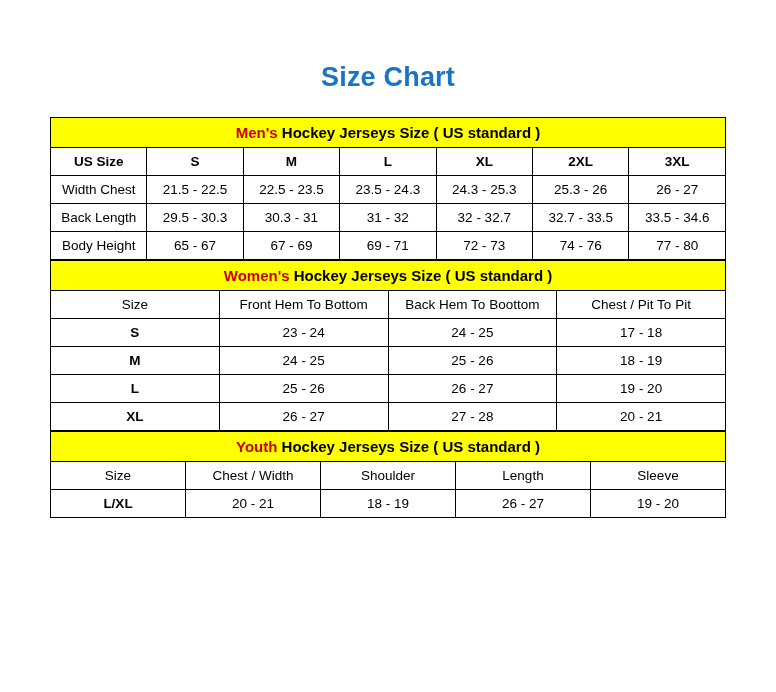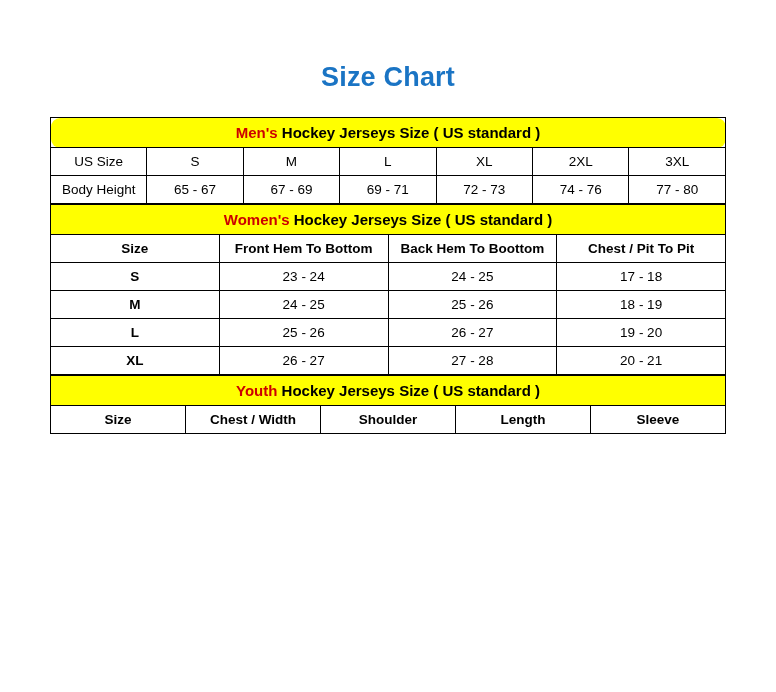--- a/index.html
+++ b/index.html
@@ -59,39 +59,38 @@
     color: #cc0000;
   }
   .col-head td {
     font-weight: bold;
   }
   .row-label {
     font-weight: normal;
   }
   .men-table td:first-child {
     width: 150px;
-    border-radius: 9px;
   }
   .women-table td:first-child {
     width: 150px;
     margin-top: 36px;
   }
   .youth-table td:first-child {
     width: 150px;
   }
   .women-table .col-head td,
   .youth-table .col-head td {
-    font-weight: bold;
+    font-weight: normal;
   }
   .women-table .size-cell,
   .youth-table .size-cell {
     font-weight: bold;
   }
   .men-table .col-head td {
-    font-weight: normal;
+    font-weight: bold;
   }
 </style>
 </head>
 <body>
 
 <div class="page">
 
   <div class="title">Size Chart</div>
 
   <div class="tables-wrap">
@@ -104,20 +103,38 @@
         <tr class="col-head">
           <td>US Size</td>
           <td>S</td>
           <td>M</td>
           <td>L</td>
           <td>XL</td>
           <td>2XL</td>
           <td>3XL</td>
         </tr>
         <tr>
+          <td class="row-label">Width Chest</td>
+          <td>21.5 - 22.5</td>
+          <td>22.5 - 23.5</td>
+          <td>23.5 - 24.3</td>
+          <td>24.3 - 25.3</td>
+          <td>25.3 - 26</td>
+          <td>26 - 27</td>
+        </tr>
+        <tr>
+          <td class="row-label">Back Length</td>
+          <td>29.5 - 30.3</td>
+          <td>30.3 - 31</td>
+          <td>31 - 32</td>
+          <td>32 - 32.7</td>
+          <td>32.7 - 33.5</td>
+          <td>33.5 - 34.6</td>
+        </tr>
+        <tr>
           <td class="row-label">Body Height</td>
           <td>65 - 67</td>
           <td>67 - 69</td>
           <td>69 - 71</td>
           <td>72 - 73</td>
           <td>74 - 76</td>
           <td>77 - 80</td>
         </tr>
       </tbody>
     </table>
@@ -165,17 +182,24 @@
         <tr class="section-head">
           <td colspan="5"><span class="accent">Youth</span><span> Hockey Jerseys Size ( US standard )</span></td>
         </tr>
         <tr class="col-head">
           <td>Size</td>
           <td>Chest / Width</td>
           <td>Shoulder</td>
           <td>Length</td>
           <td>Sleeve</td>
         </tr>
+        <tr>
+          <td class="size-cell">L/XL</td>
+          <td>20 - 21</td>
+          <td>18 - 19</td>
+          <td>26 - 27</td>
+          <td>19 - 20</td>
+        </tr>
       </tbody>
     </table>
 
   </div>
 </div>
 
 </body></html>

